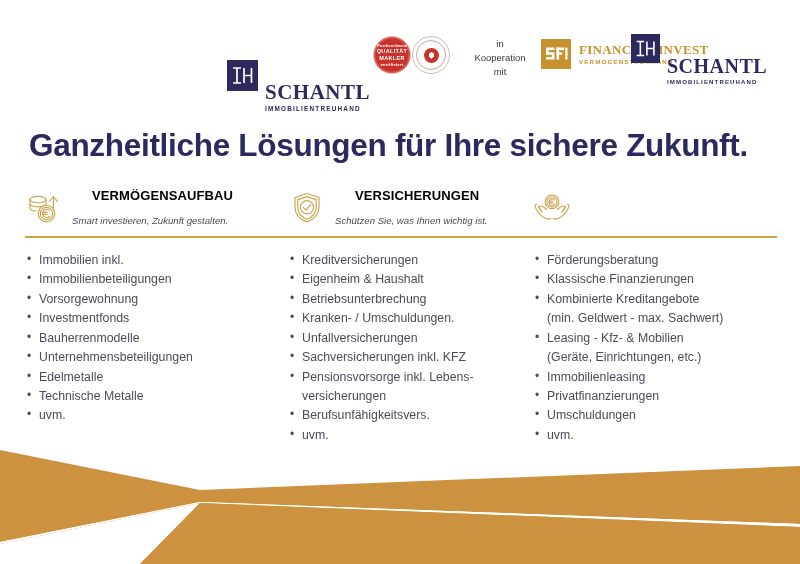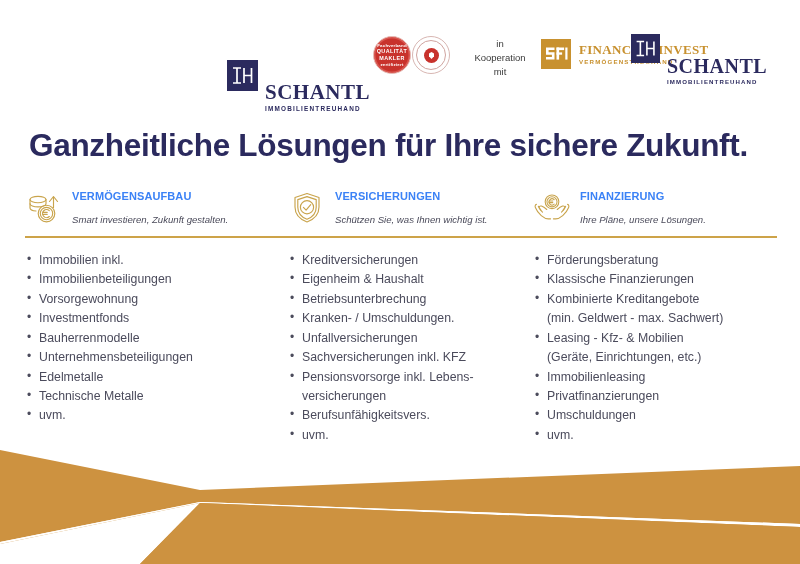--- a/index.html
+++ b/index.html
@@ -193,24 +193,25 @@
     width: 38px;
     height: 36px;
     flex: none;
     display: flex;
     align-items: center;
     justify-content: center;
   }
   .col-icon svg { display: block; }
   .col-titles { line-height: 1.12; }
   .col-title {
-    color: #3b82f6;
-    font-size: 11px;
+    color: #000000;
+    font-size: 13px;
     font-weight: bold;
     letter-spacing: 0.1px;
+    margin-left: 20px;
   }
   .col-sub {
     color: #4a4a5a;
     font-size: 9.6px;
     font-style: italic;
     margin-top: 13px;
   }
 
   
   .divider {
@@ -397,24 +398,20 @@
             <path d="M17.2 9.7 h3.6 M17.2 11.3 h3.6"></path>
             <path d="M14.5 18.6 c-1.9 -1.6 -4.1 -3 -5.6 -3.6 c-1.6 -0.6 -2.9 0.5 -2.3 2 c0.5 1.3 2.1 3.1 3.4 4.3"></path>
             <path d="M3.6 13.2 c-1.3 0.4 -1.7 1.8 -1.1 3.2 c1.2 3 3.6 6.3 6.2 8.6 c2.3 2 4.8 3.4 7.4 3.4 h2.4"></path>
             <path d="M8.3 19.1 c-1.1 -1.3 -2.2 -2.8 -2.7 -4"></path>
             <path d="M25.5 18.6 c1.9 -1.6 4.1 -3 5.6 -3.6 c1.6 -0.6 2.9 0.5 2.3 2 c-0.5 1.3 -2.1 3.1 -3.4 4.3"></path>
             <path d="M36.4 13.2 c1.3 0.4 1.7 1.8 1.1 3.2 c-1.2 3 -3.6 6.3 -6.2 8.6 c-2.3 2 -4.8 3.4 -7.4 3.4 h-2.4"></path>
             <path d="M31.7 19.1 c1.1 -1.3 2.2 -2.8 2.7 -4"></path>
           </g>
         </svg>
       </span>
-      <span class="col-titles">
-        <div class="col-title">FINANZIERUNG</div>
-        <div class="col-sub">Ihre Pläne, unsere Lösungen.</div>
-      </span>
     </div>
   </div>
 </div>
 
 <div class="divider"></div>
 
 <div class="list-wrap">
   <div class="col col-1">
     <ul class="blist">
         <li>Immobilien inkl.</li>

